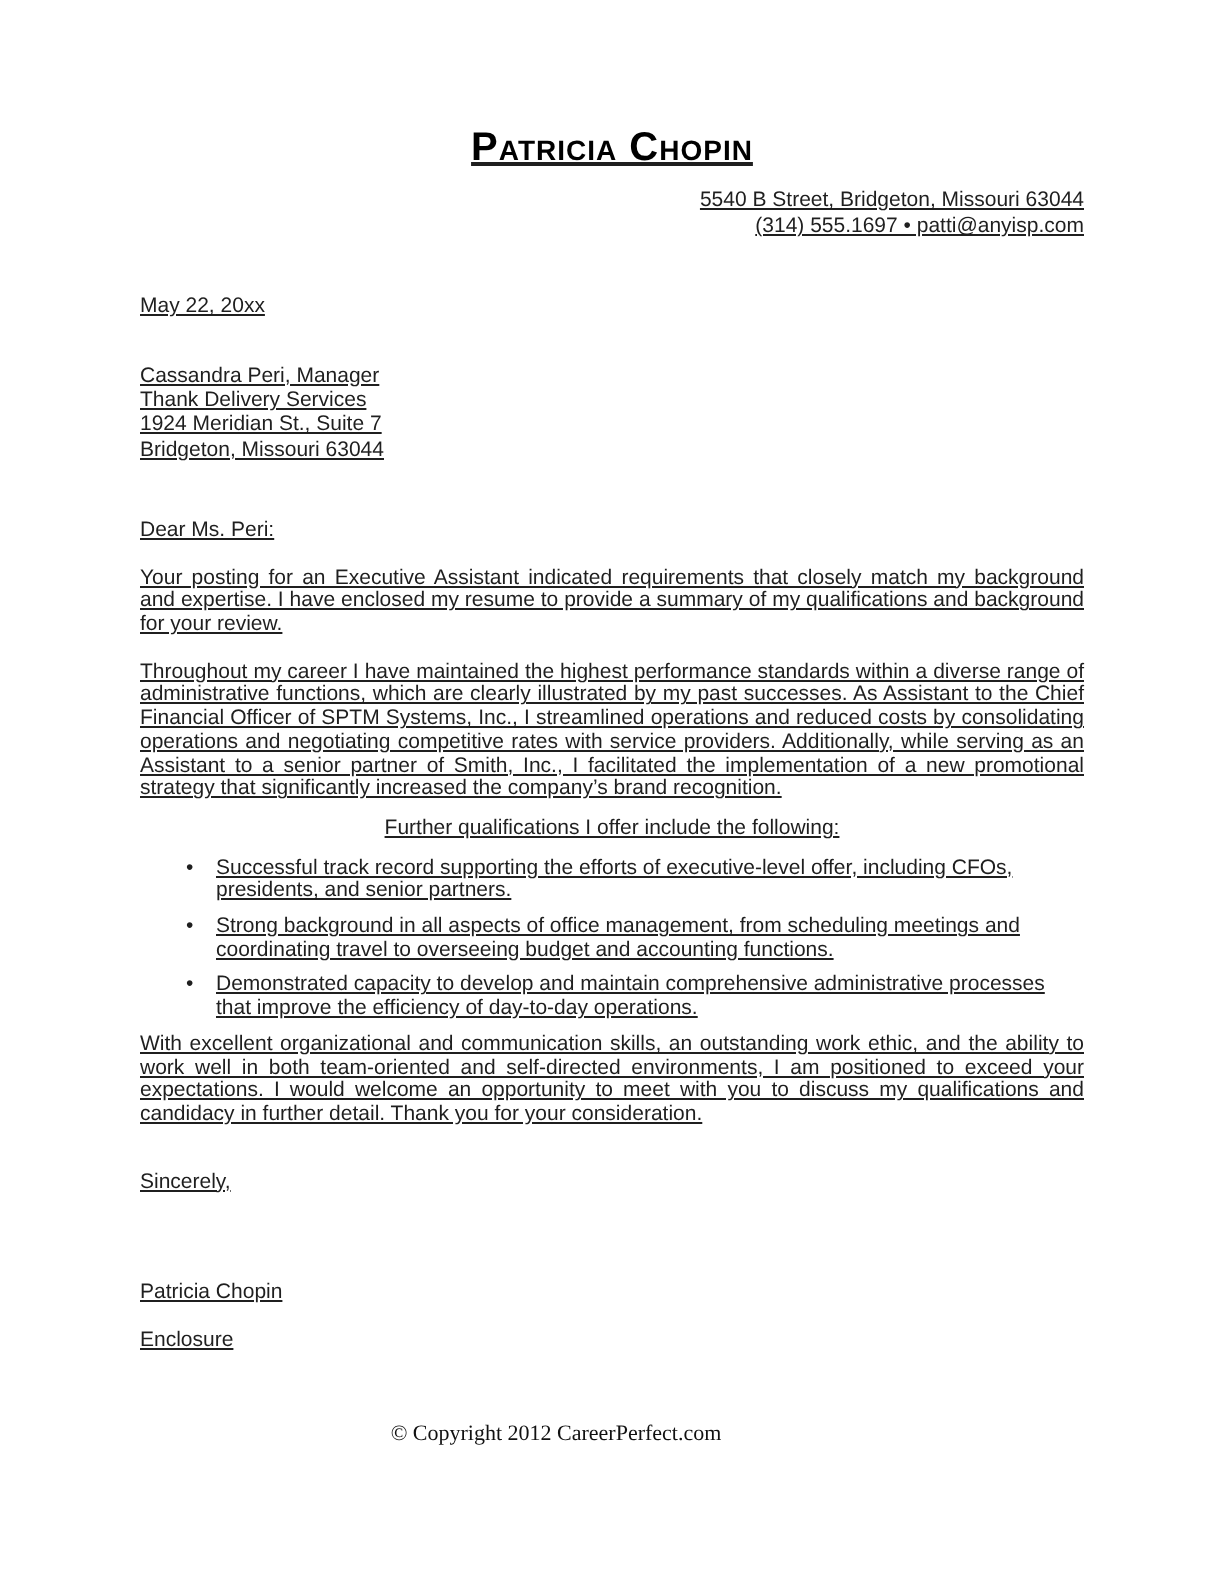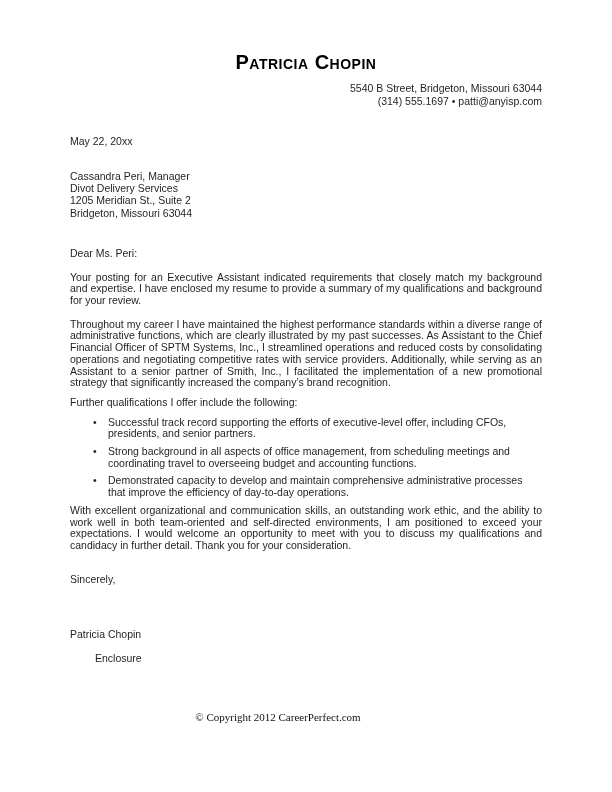--- a/index.html
+++ b/index.html
@@ -6,48 +6,49 @@
   .page {
     position: relative;
     width: 612px;
     height: 792px;
     background: #ffffff;
     font-family: "Liberation Sans", sans-serif;
     font-size: 10.5px;
     line-height: 11.7px;
     color: #1f1f1f;
     box-sizing: border-box;
-    padding: 0 70px;
+    padding: 12px 70px;
     overflow: hidden;
+    text-decoration: underline;
   }
   .name {
     margin: 51px 0 0 0;
     text-align: center;
     font-size: 20px;
     line-height: 22px;
     font-weight: bold;
     font-variant: small-caps;
     letter-spacing: 0.5px;
     color: #000000;
   }
   .addr { text-align: right; line-height: 13px; }
   .addr-first { margin-top: 9px; }
   .date { margin-top: 28px; }
   .recipient { margin-top: 22px; line-height: 12.3px; }
   .salutation { margin-top: 29px; }
   p { margin: 12px 0 0 0; }
   .just { text-align: justify; }
-  .lead { margin-top: 8px; }
+  .lead { margin-top: 8px; text-align: center; }
   .bullets { list-style: none; margin: 8px 0 0 0; padding: 0; }
   .bullets li { position: relative; padding-left: 38px; margin-bottom: 6px; }
   .bullets .marker { position: absolute; left: 23px; top: 0; }
   .closing { margin-top: 6px; }
   .signoff { margin-top: 22px; }
   .sig-name { margin-top: 44px; }
-  .enclosure { margin-top: 12px; margin-left: 25px; }
+  .enclosure { margin-top: 12px; }
   .footer {
     position: absolute;
     top: 711px;
     left: 0;
     width: 556px;
     text-align: center;
     font-family: "Liberation Serif", serif;
     font-size: 11px;
     line-height: 13px;
     color: #111111;
@@ -61,22 +62,22 @@
   <header>
     <h1 class="name">Patricia Chopin</h1>
     <div class="addr addr-first">5540 B Street, Bridgeton, Missouri 63044</div>
     <div class="addr">(314) 555.1697 • patti@anyisp.com</div>
   </header>
 
   <div class="date">May 22, 20xx</div>
 
   <div class="recipient">
     <div>Cassandra Peri, Manager</div>
-    <div>Divot Delivery Services</div>
-    <div>1205 Meridian St., Suite 2</div>
+    <div>Thank Delivery Services</div>
+    <div>1924 Meridian St., Suite 7</div>
     <div>Bridgeton, Missouri 63044</div>
   </div>
 
   <div class="salutation">Dear Ms. Peri:</div>
 
   <p class="just">Your posting for an Executive Assistant indicated requirements that closely match my background and expertise. I have enclosed my resume to provide a summary of my qualifications and background for your review.</p>
 
   <p class="just">Throughout my career I have maintained the highest performance standards within a diverse range of administrative functions, which are clearly illustrated by my past successes. As Assistant to the Chief Financial Officer of SPTM Systems, Inc., I streamlined operations and reduced costs by consolidating operations and negotiating competitive rates with service providers. Additionally, while serving as an Assistant to a senior partner of Smith, Inc., I facilitated the implementation of a new promotional strategy that significantly increased the company’s brand recognition.</p>
 
   <p class="lead">Further qualifications I offer include the following:</p>

